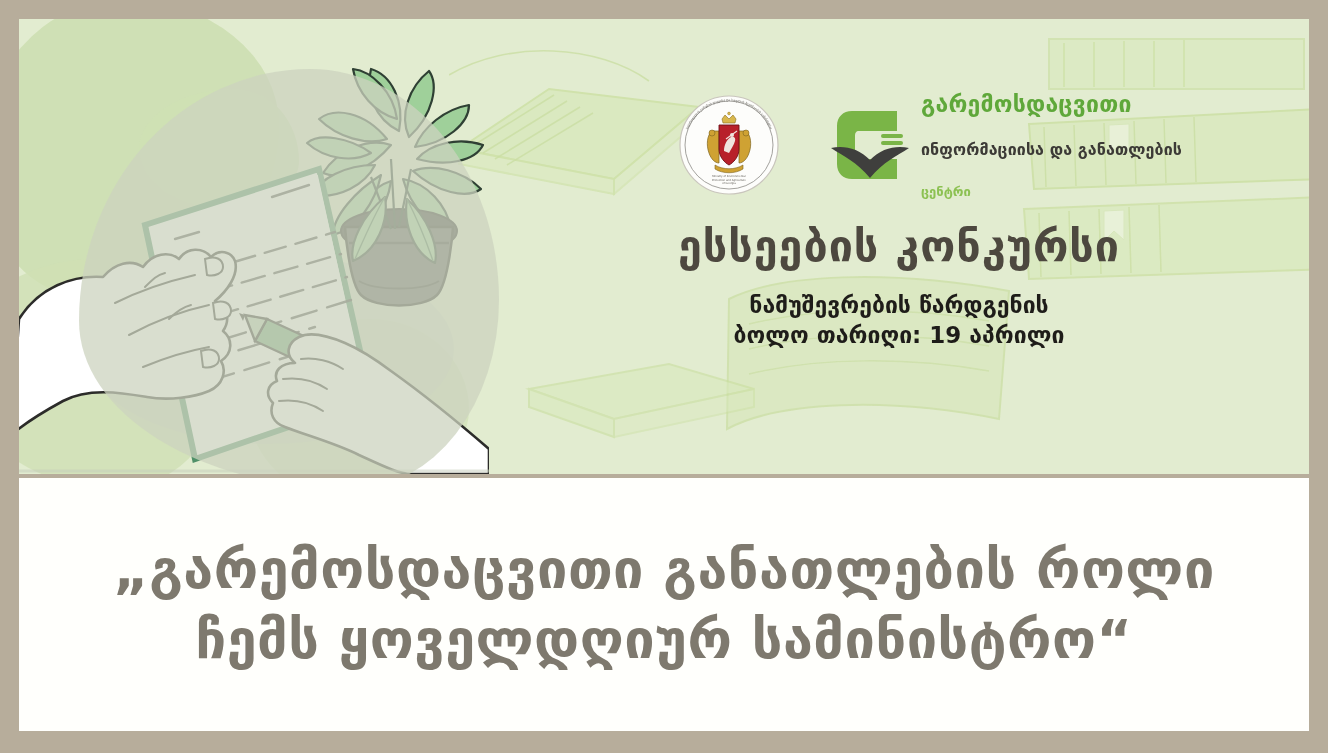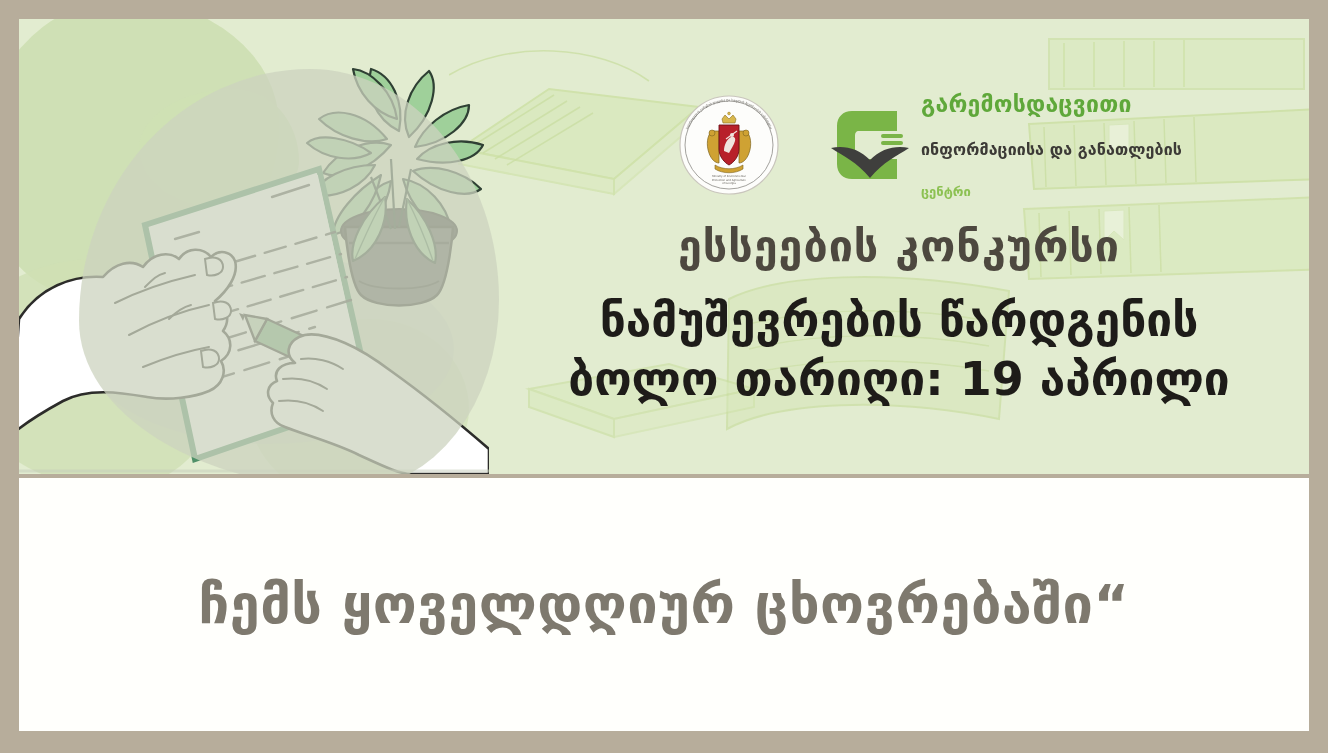--- a/index.html
+++ b/index.html
@@ -151,21 +151,21 @@
   #main-title {
     font-size: 43px;
     font-weight: 700;
     color: #4d483f;
     letter-spacing: 1px;
     line-height: 1.05;
     white-space: nowrap;
   }
   #deadline {
     margin-top: 22px;
-    font-size: 46px;
+    font-size: 23px;
     font-weight: 700;
     color: #1e1c19;
     line-height: 1.28;
   }
 
   
   #quote-panel {
     position: absolute;
     left: 19px;
     top: 478px;
@@ -442,16 +442,17 @@
         <div id="deadline">
           <div>ნამუშევრების წარდგენის</div>
           <div>ბოლო თარიღი: 19 აპრილი</div>
         </div>
       </div>
 
     </div>
   </div>
 
   <div id="quote-panel">
-    <div class="quote-line">ჩემს ყოველდღიურ ცხოვრებაში“</div>
+    <div class="quote-line">„გარემოსდაცვითი განათლების როლი</div>
+    <div class="quote-line">ჩემს ყოველდღიურ სამინისტრო“</div>
   </div>
 
 </div>
 
 </body></html>

